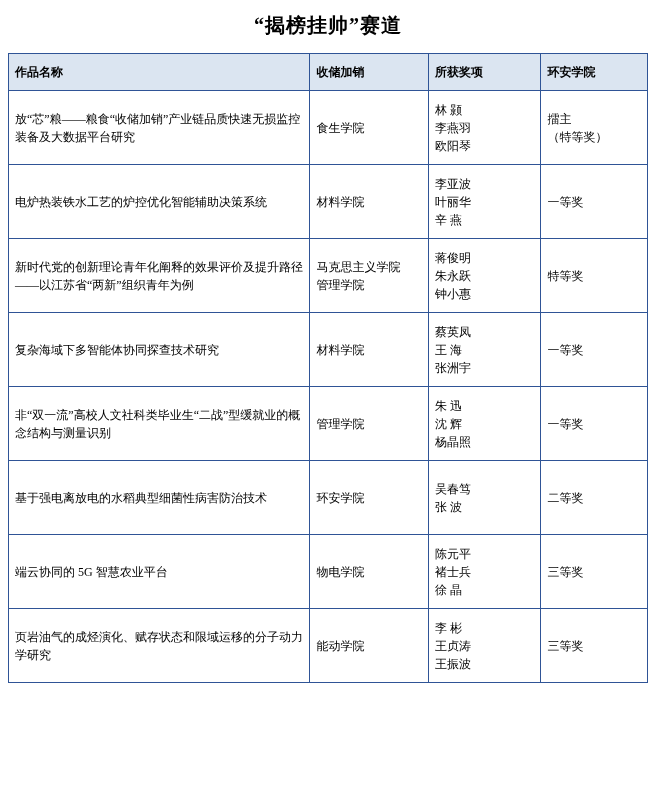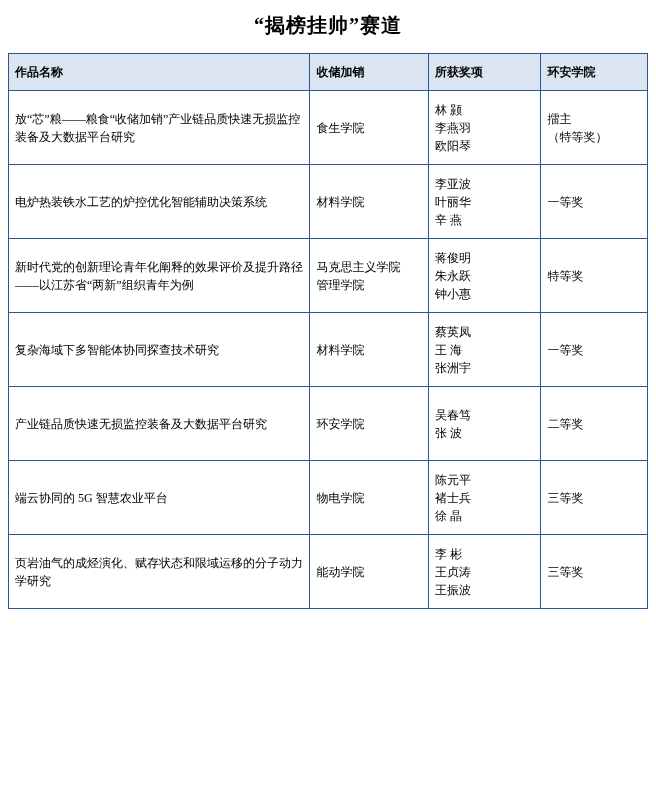--- a/index.html
+++ b/index.html
@@ -127,21 +127,29 @@
       </tr>
       <tr>
         <td class="name-cell">复杂海域下多智能体协同探查技术研究</td>
         <td class="college-cell">材料学院</td>
         <td class="teacher-cell">蔡英凤
 王  海
 张洲宇</td>
         <td class="award-cell">一等奖</td>
       </tr>
       <tr>
-        <td class="name-cell">产业链品质快速无损监控装备及大数据平台研究</td>
+        <td class="name-cell">非“双一流”高校人文社科类毕业生“二战”型缓就业的概念结构与测量识别</td>
+        <td class="college-cell">管理学院</td>
+        <td class="teacher-cell">朱  迅
+沈  辉
+杨晶照</td>
+        <td class="award-cell">一等奖</td>
+      </tr>
+      <tr>
+        <td class="name-cell">基于强电离放电的水稻典型细菌性病害防治技术</td>
         <td class="college-cell">环安学院</td>
         <td class="teacher-cell">吴春笃
 张  波</td>
         <td class="award-cell">二等奖</td>
       </tr>
       <tr>
         <td class="name-cell">端云协同的 5G 智慧农业平台</td>
         <td class="college-cell">物电学院</td>
         <td class="teacher-cell">陈元平
 褚士兵

